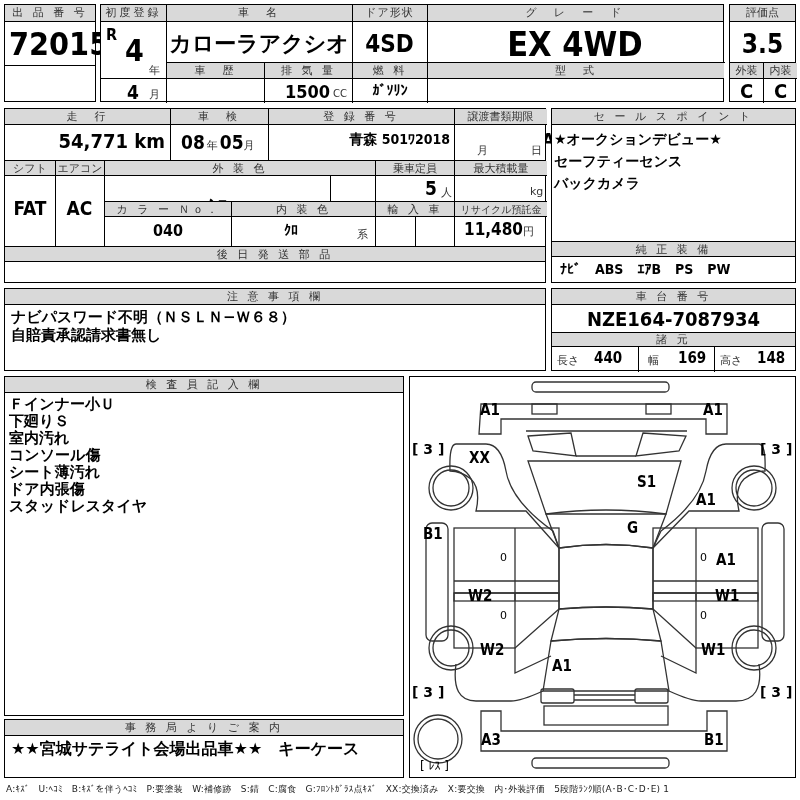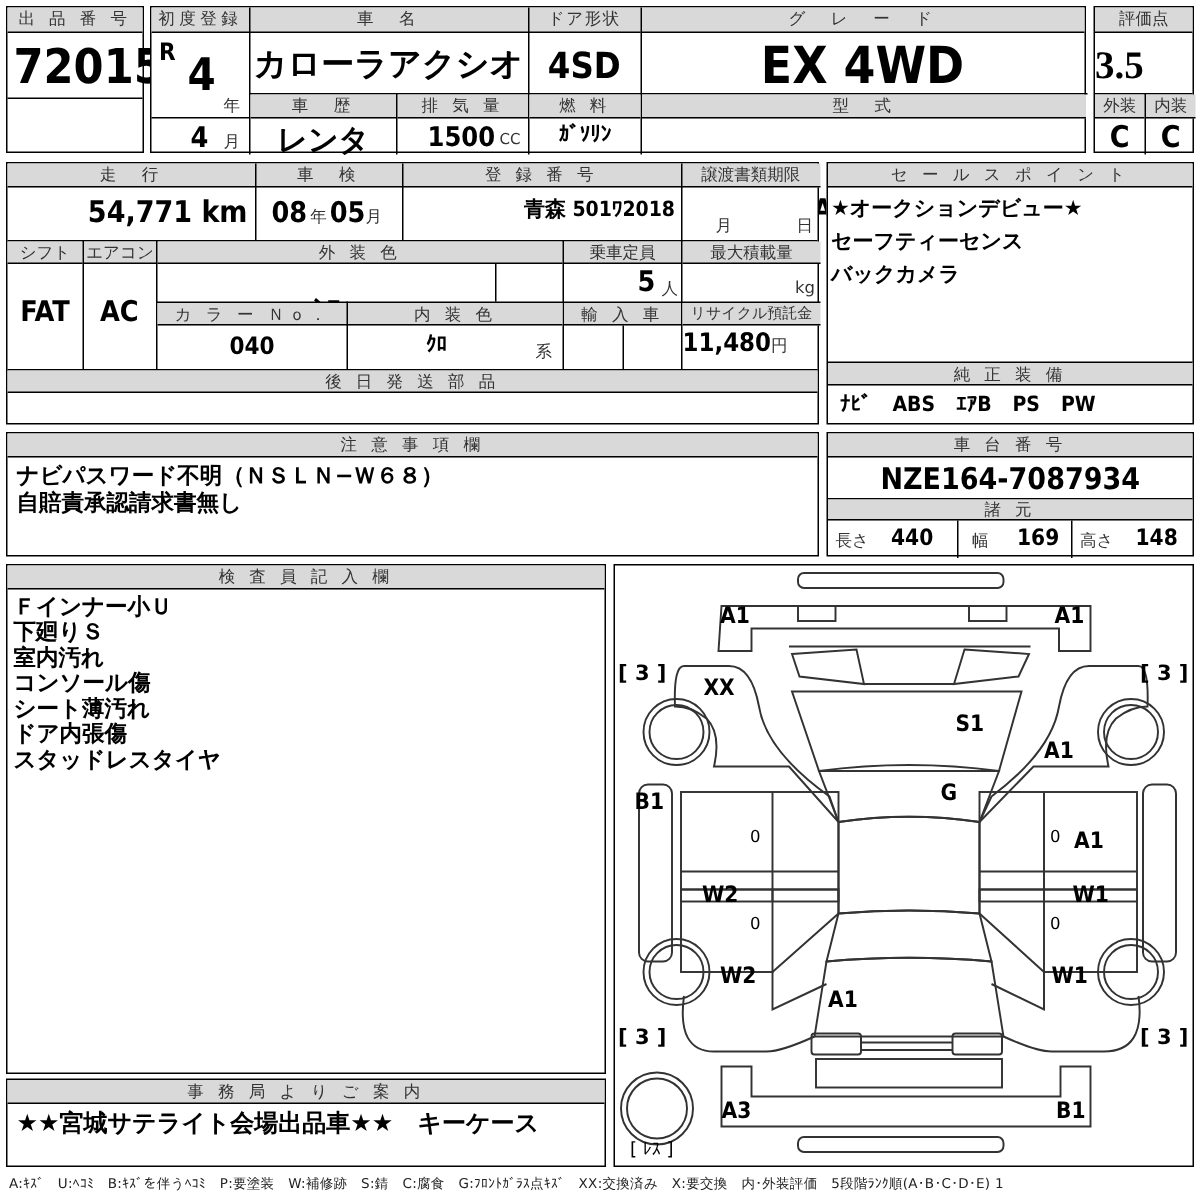--- a/index.html
+++ b/index.html
@@ -48,30 +48,29 @@
 
   <div class="cell big" style="left:326px;top:22px;width:296px;text-align:center;font-size:34px;line-height:34px;">EX 4WD</div>
 
   <div class="hl" style="left:65px;top:57px;width:559px;"></div>
   <div class="hd" style="left:66px;top:58px;width:97px;height:16px;border-top:0;">車　歴</div>
   <div class="hd" style="left:164px;top:58px;width:87px;height:16px;">排 気 量</div>
   <div class="hd" style="left:252px;top:58px;width:74px;height:16px;">燃 料</div>
   <div class="hd" style="left:327px;top:58px;width:296px;height:16px;">型　式</div>
   <div class="vl" style="left:163px;top:57px;height:41px;"></div>
 
-  <div class="cell big" style="left:66px;top:75px;width:97px;text-align:center;font-size:20px;">レンタ</div>
   <div class="cell big" style="left:184px;top:76px;font-size:18px;">1500</div>
   <div class="cell sm" style="left:232px;top:83px;font-size:10px;">CC</div>
   <div class="cell big" style="left:252px;top:77px;width:74px;text-align:center;font-size:14px;">ｶﾞｿﾘﾝ</div>
   <div class="cell big" style="left:326px;top:76px;width:296px;text-align:center;font-size:18px;margin-top:48px;">3BA-NZE164</div>
 </div>
 
 <div class="box" style="left:729px;top:4px;width:67px;height:98px;">
   <div class="hd" style="left:0;top:0;width:100%;height:17px;letter-spacing:0;">評価点</div>
-  <div class="cell big" style="left:0;top:24px;width:100%;font-size:26px;font-family:Liberation Serif, serif;">3.5</div>
+  <div class="cell big" style="left:0;top:24px;width:100%;text-align:center;font-size:26px;">3.5</div>
   <div class="hl" style="left:0;top:57px;width:100%;"></div>
   <div class="hd" style="left:0;top:58px;width:33px;height:16px;letter-spacing:0;">外装</div>
   <div class="hd" style="left:34px;top:58px;width:33px;height:16px;letter-spacing:0;">内装</div>
   <div class="vl" style="left:33px;top:57px;height:41px;"></div>
   <div class="cell big" style="left:0;top:74px;width:33px;text-align:center;font-size:20px;">C</div>
   <div class="cell big" style="left:34px;top:74px;width:33px;text-align:center;font-size:20px;">C</div>
 </div>
 
 <div class="box" style="left:4px;top:108px;width:542px;height:175px;">
 
@@ -117,21 +116,21 @@
   <div class="hd" style="left:100px;top:93px;width:127px;height:15px;">カ ラ ー Ｎｏ．</div>
   <div class="hd" style="left:227px;top:93px;width:143px;height:15px;">内 装 色</div>
   <div class="hd" style="left:371px;top:93px;width:78px;height:15px;">輸 入 車</div>
   <div class="hd" style="left:450px;top:93px;width:92px;height:15px;letter-spacing:0;font-size:10px;">リサイクル預託金</div>
   <div class="vl" style="left:226px;top:92px;height:45px;"></div>
   <div class="vl" style="left:410px;top:108px;height:29px;"></div>
 
   <div class="cell big" style="left:100px;top:112px;width:126px;text-align:center;font-size:16px;">040</div>
   <div class="cell big" style="left:226px;top:113px;width:120px;text-align:center;font-size:14px;">ｸﾛ</div>
   <div class="cell sm" style="left:352px;top:118px;">系</div>
-  <div class="cell big" style="left:450px;top:110px;width:88px;text-align:left;font-size:17px;">
+  <div class="cell big" style="left:450px;top:110px;width:88px;text-align:center;font-size:17px;">
     <span>11,480</span><span class="sm">円</span>
   </div>
 
   <div class="hl" style="left:0;top:137px;width:100%;"></div>
   <div class="hd" style="left:0;top:138px;width:100%;height:15px;">後 日 発 送 部 品</div>
 </div>
 
 <div class="box" style="left:551px;top:108px;width:245px;height:175px;">
   <div class="hd" style="left:0;top:0;width:100%;height:16px;">セ ー ル ス ポ イ ン ト</div>
   <div class="cell note-line" style="left:2px;top:22px;font-size:14px;">★オークションデビュー★</div>

